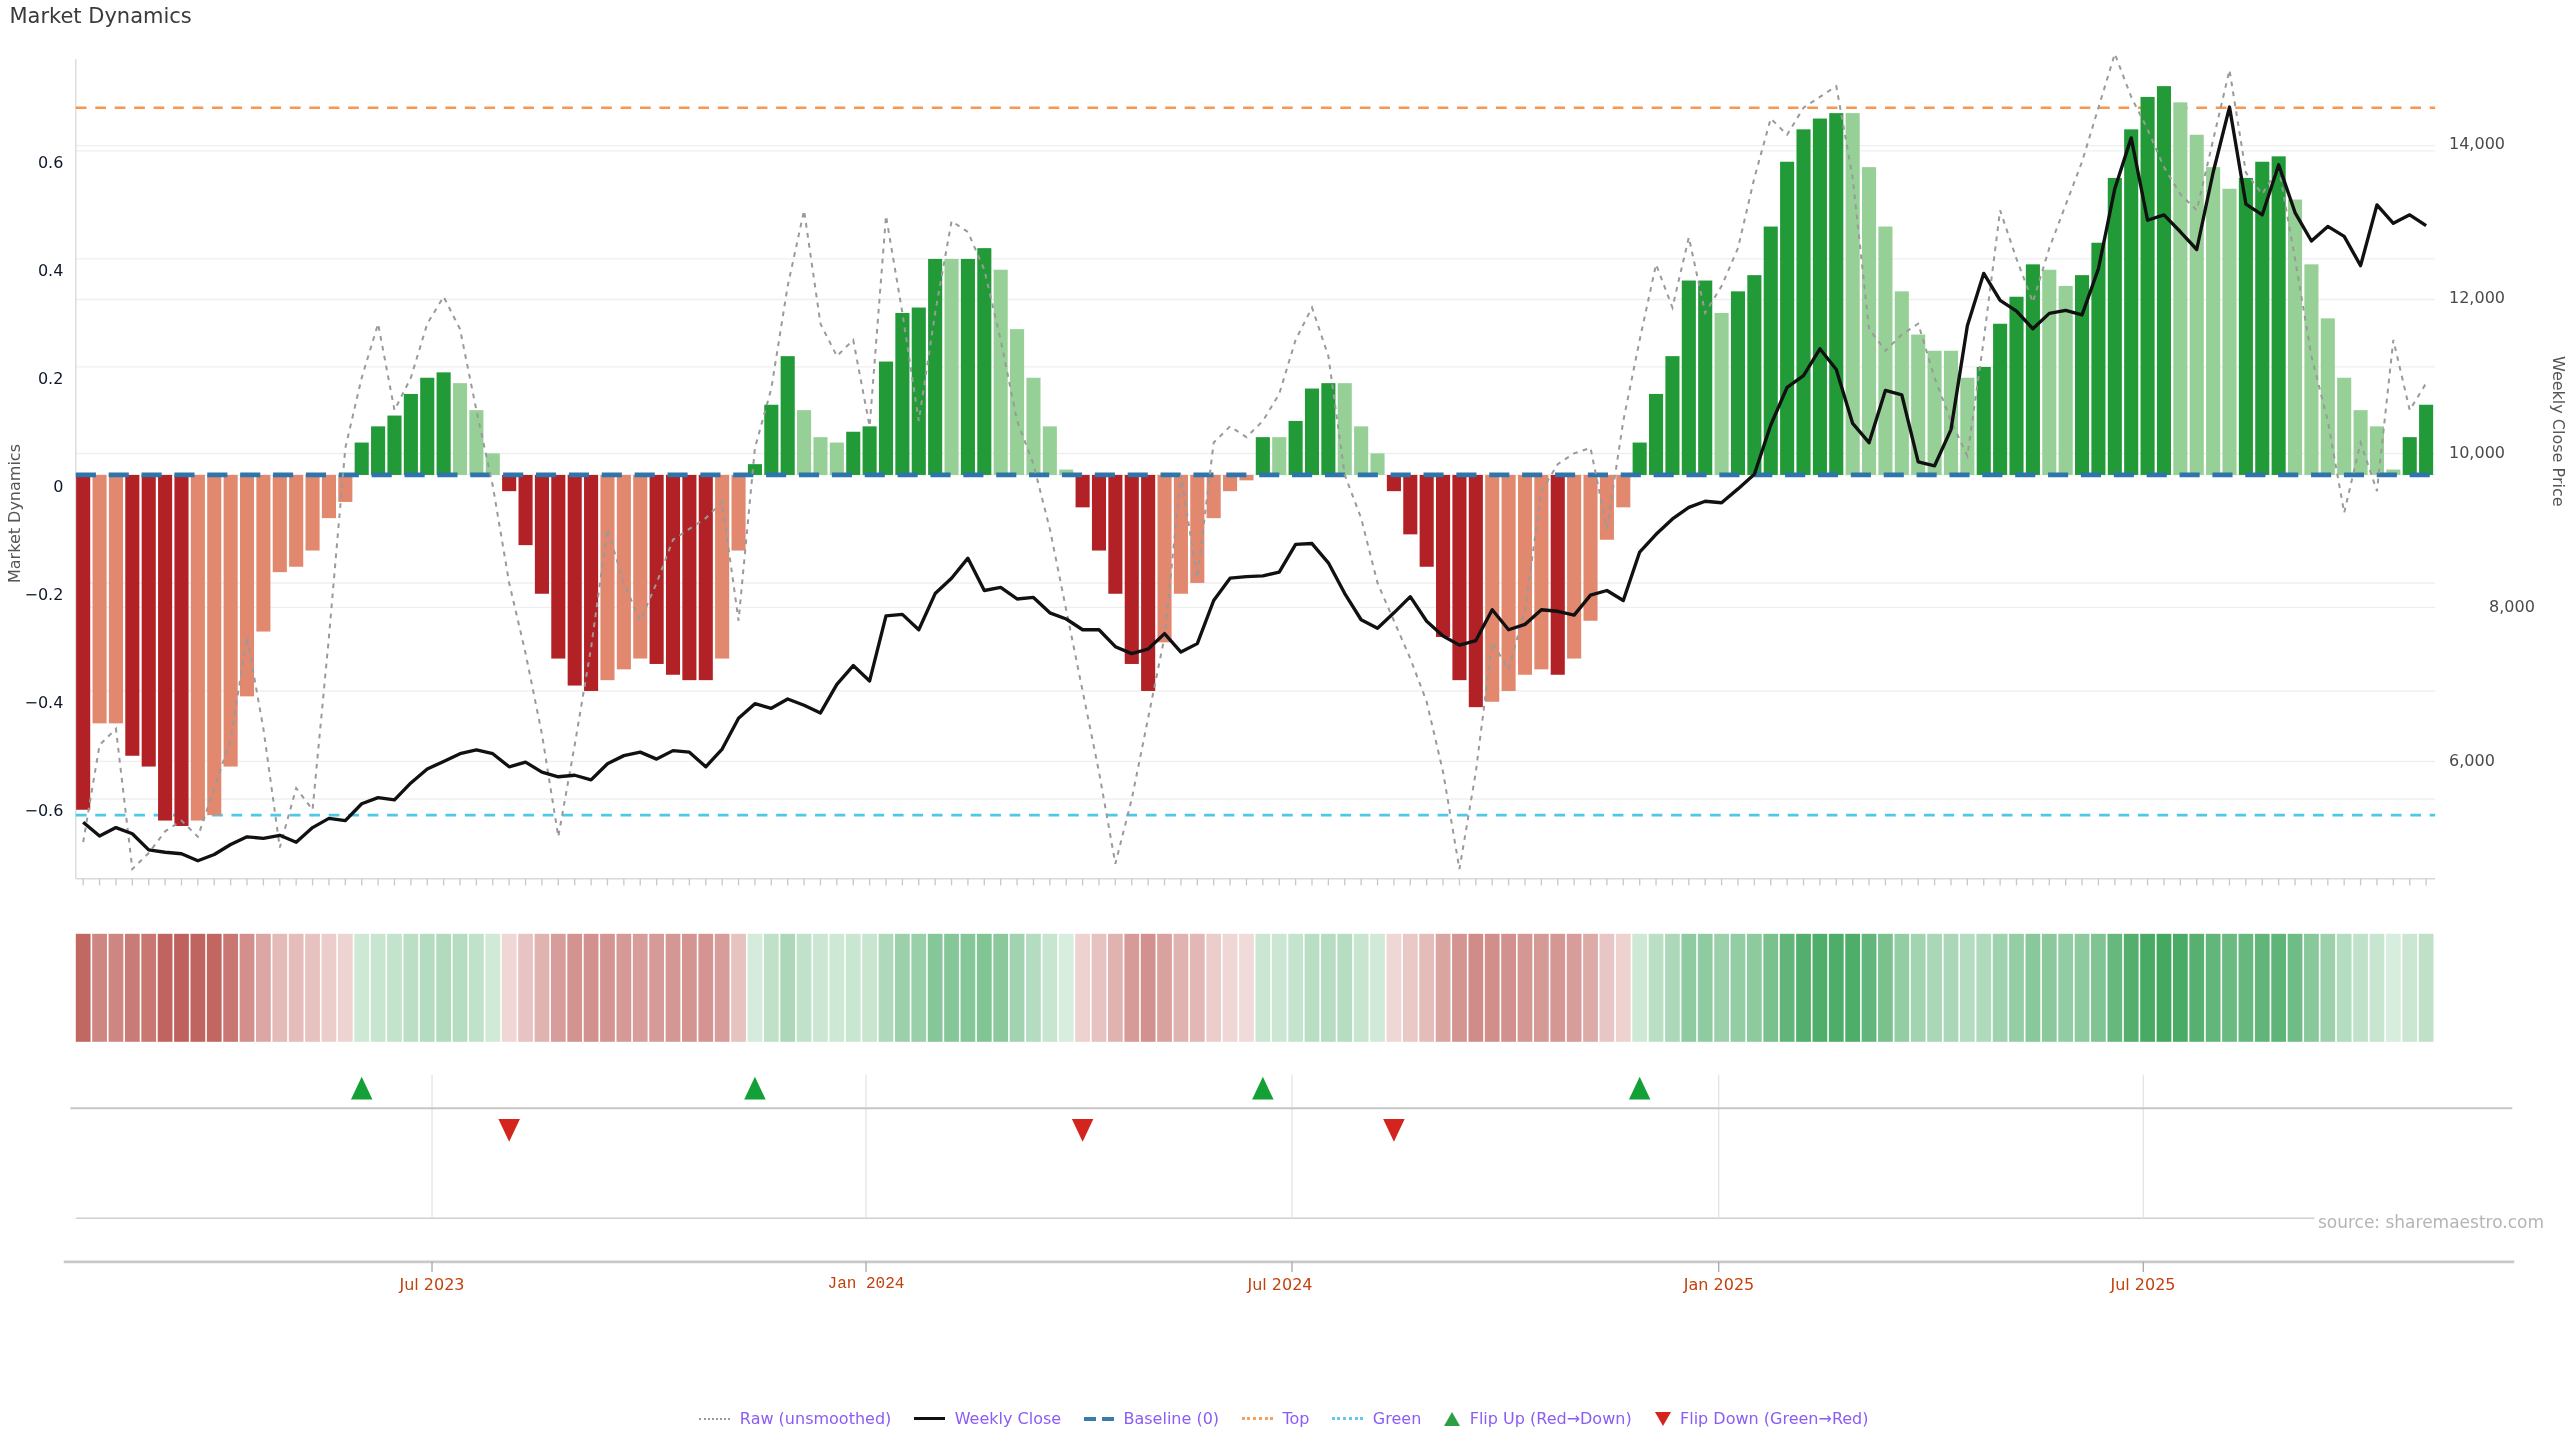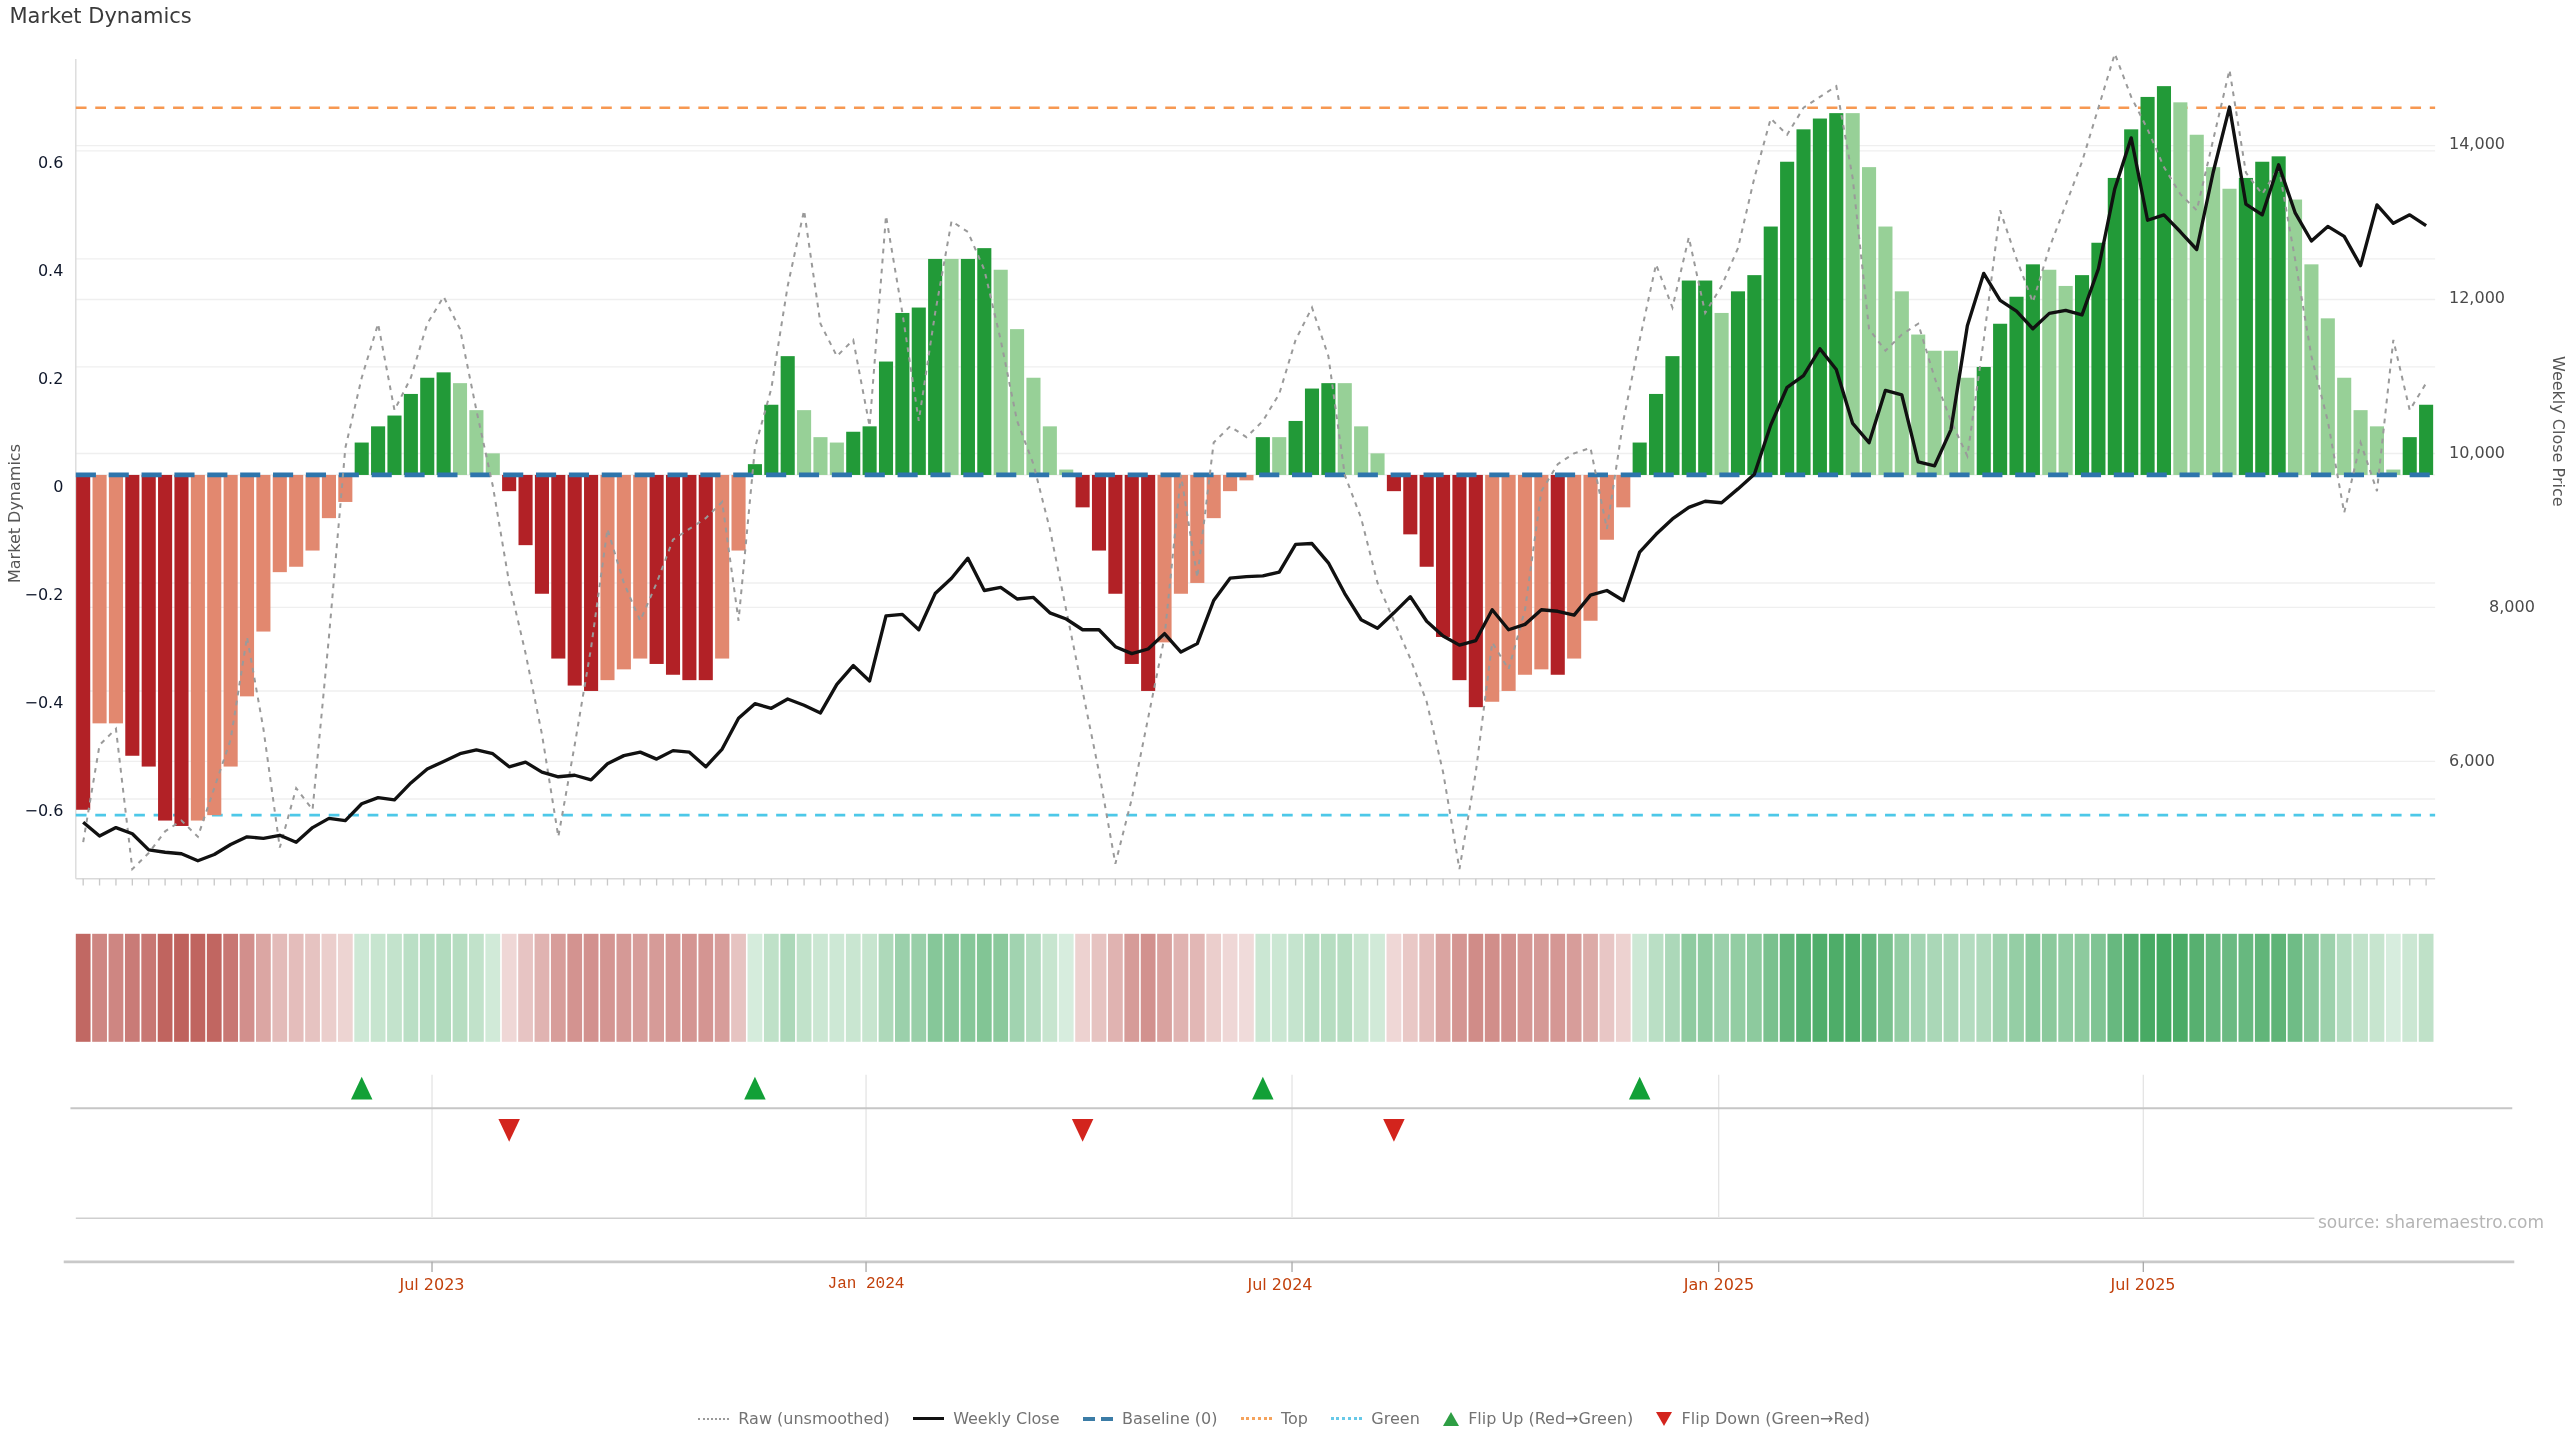--- a/index.html
+++ b/index.html
@@ -8,21 +8,21 @@
   #chart-svg{position:absolute;left:0;top:0;}
   .abs{position:absolute;}
   .title{font-size:21px;color:#3a3a3a;}
   .ylab{font-size:16px;color:#555;writing-mode:vertical-rl;}
   .ylab.left{transform:rotate(180deg);}
   .tickL{font-size:16px;color:#0f172a;width:58px;text-align:right;margin-top:13px;}
   .tickR{font-size:16px;color:#4a4a4a;text-align:center;}
   .tickX{font-size:16px;color:#c2410c;width:134px;margin-left:-67px;text-align:center;}
   .src{font-size:17px;color:#b5b5b5;text-align:right;}
   .legend{position:absolute;left:0;top:1409px;width:2568px;display:flex;justify-content:center;
-          align-items:center;gap:23px;font-size:16px;color:#737373;}
+          align-items:center;gap:23px;font-size:16px;color:#8b5cf6;}
   .li{display:flex;align-items:center;gap:9.4px;}
   .sw{display:inline-block;}
   .sw-raw{width:31px;border-top:2.7px dotted #9a9a9a;}
   .sw-close{width:31px;border-top:3.4px solid #111;}
   .sw-base{display:flex;gap:6px;}
   .sw-base i{display:block;width:12px;height:4px;background:#3b7ca6;}
   .sw-top{width:31px;border-top:3.4px dotted #f5a35c;}
   .sw-bot{width:31px;border-top:3.4px dotted #67c9e8;}
   .tri-up{width:0;height:0;border-left:8.7px solid transparent;border-right:8.7px solid transparent;
           border-bottom:14.8px solid #2e9e44;}
@@ -554,21 +554,21 @@
     <div class="li">
       <span class="sw sw-top"></span>
       <span>Top</span>
     </div>
     <div class="li">
       <span class="sw sw-bot"></span>
       <span>Green</span>
     </div>
     <div class="li">
       <span class="sw tri-up"></span>
-      <span>Flip Up (Red→Green)</span>
+      <span>Flip Up (Red→Down)</span>
     </div>
     <div class="li">
       <span class="sw tri-dn"></span>
       <span>Flip Down (Green→Red)</span>
     </div>
   </div>
 </div>
 
 
 </body></html>

